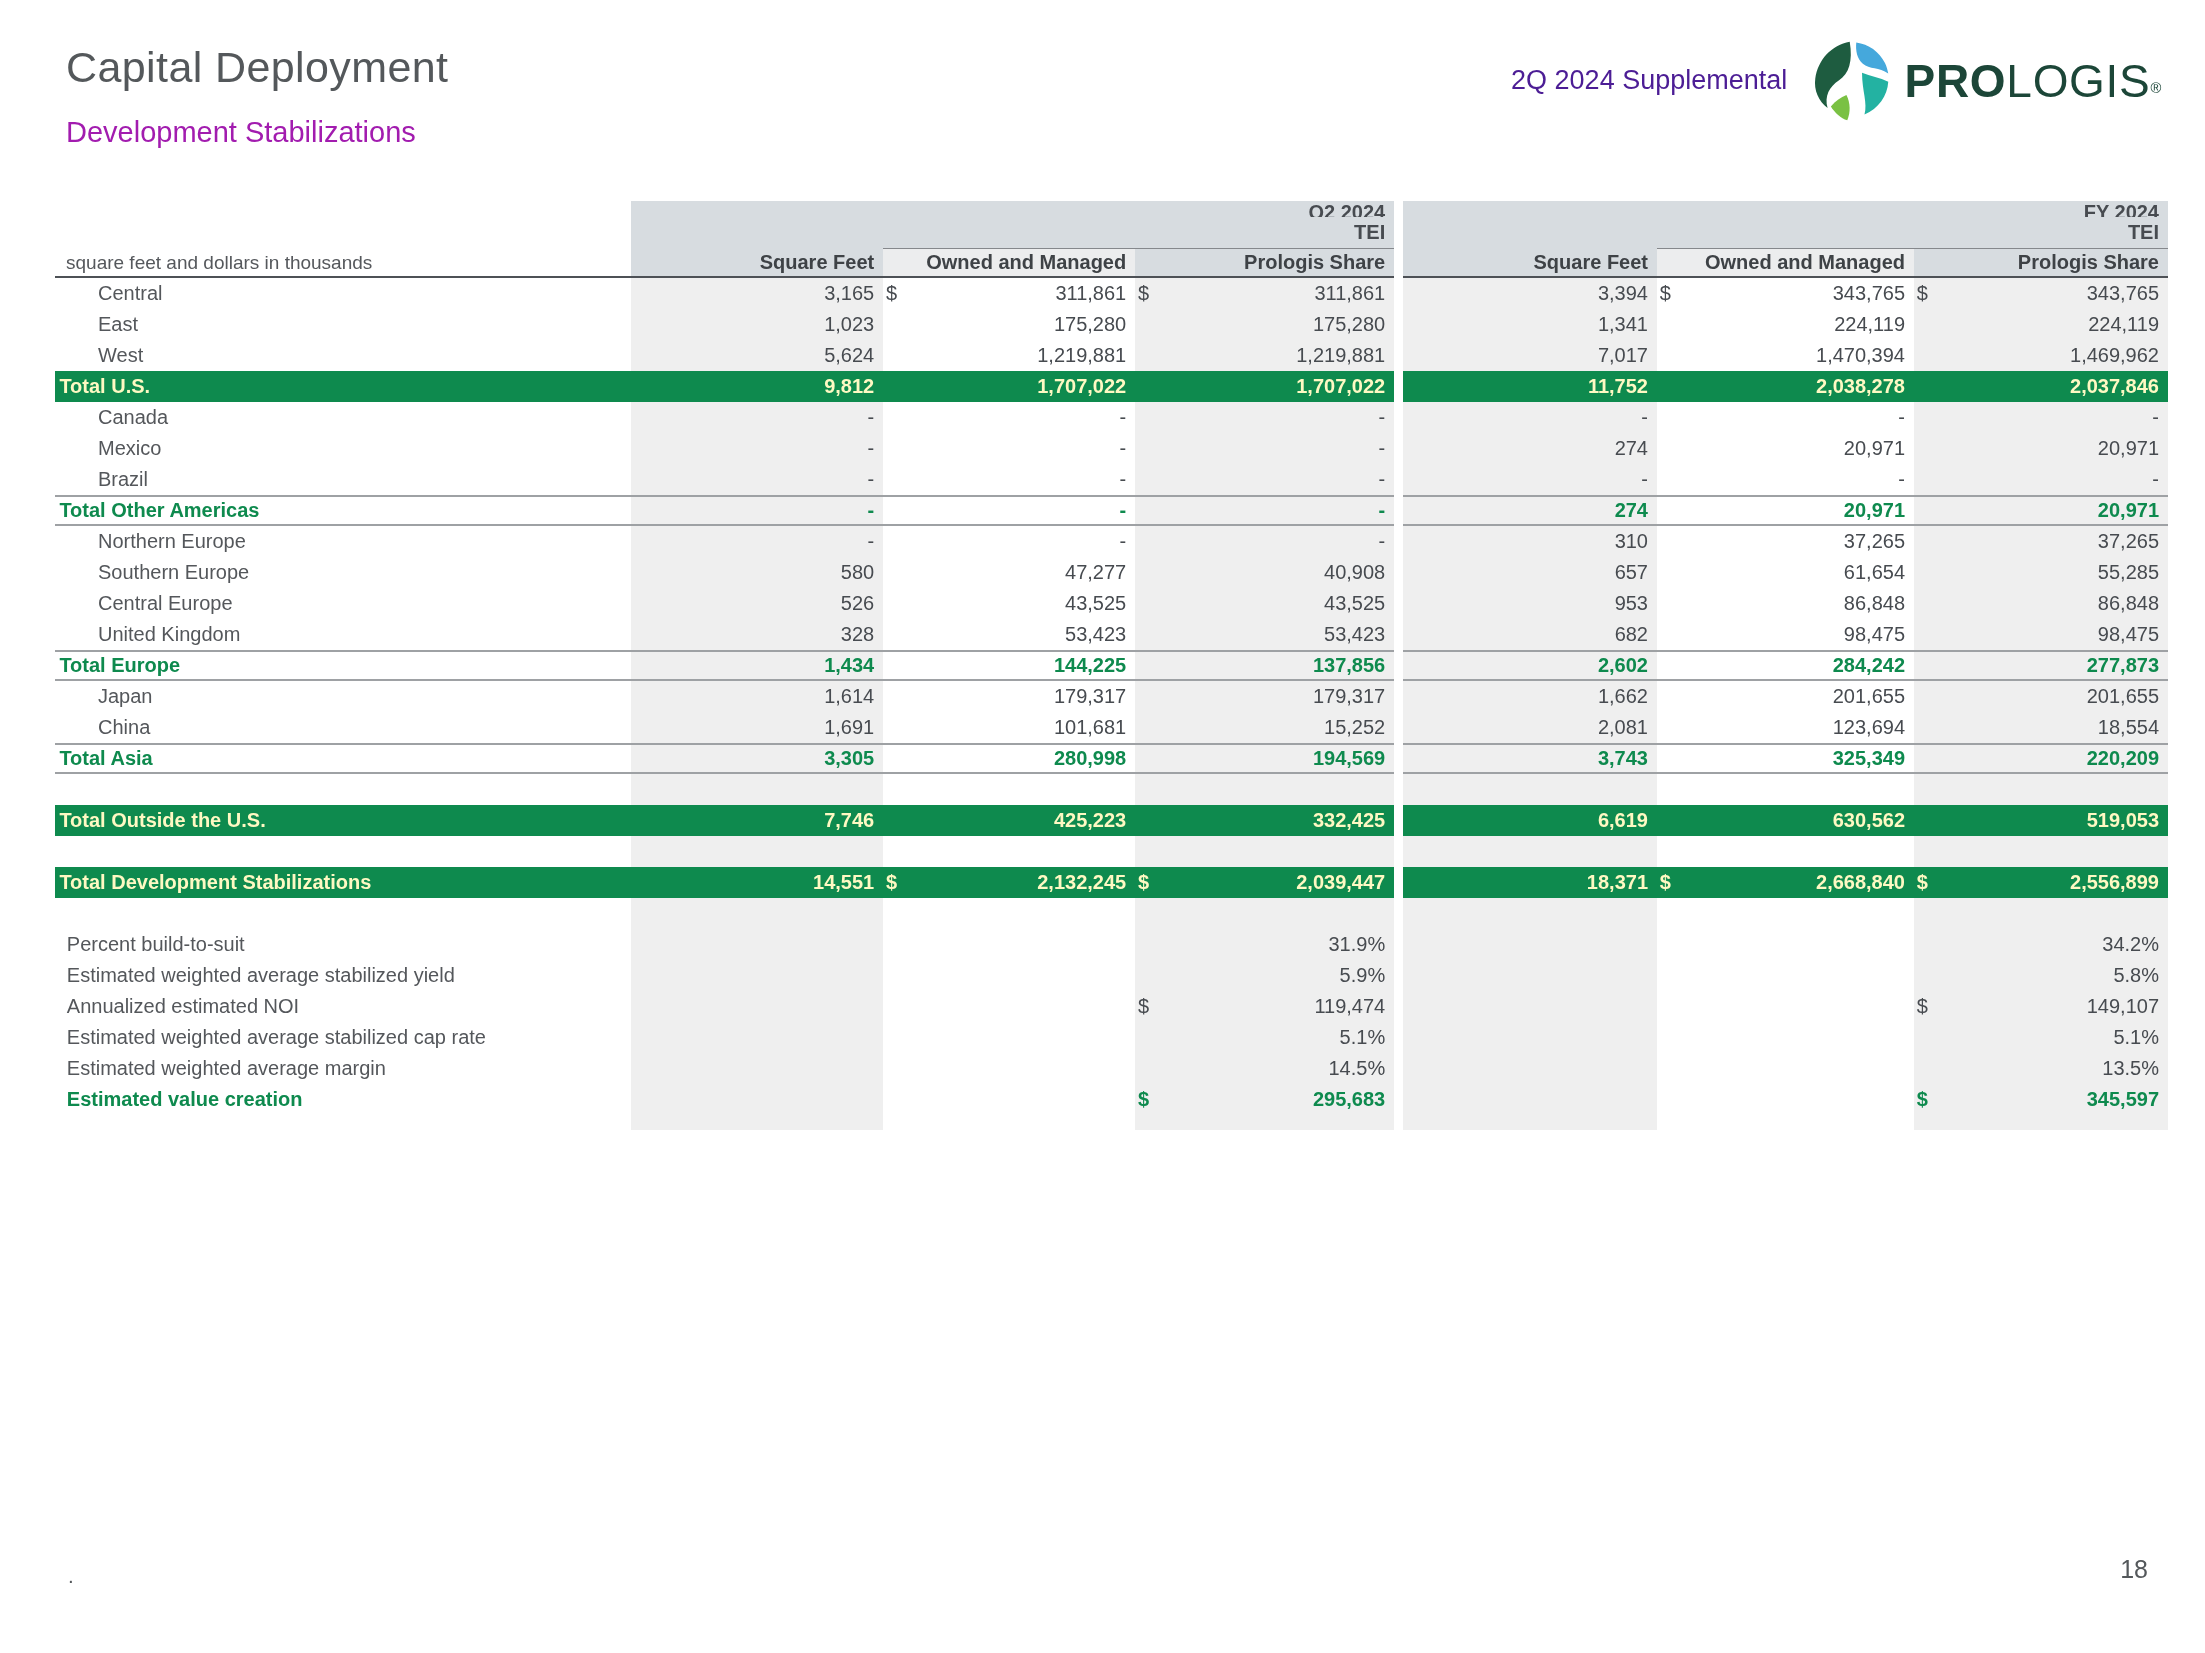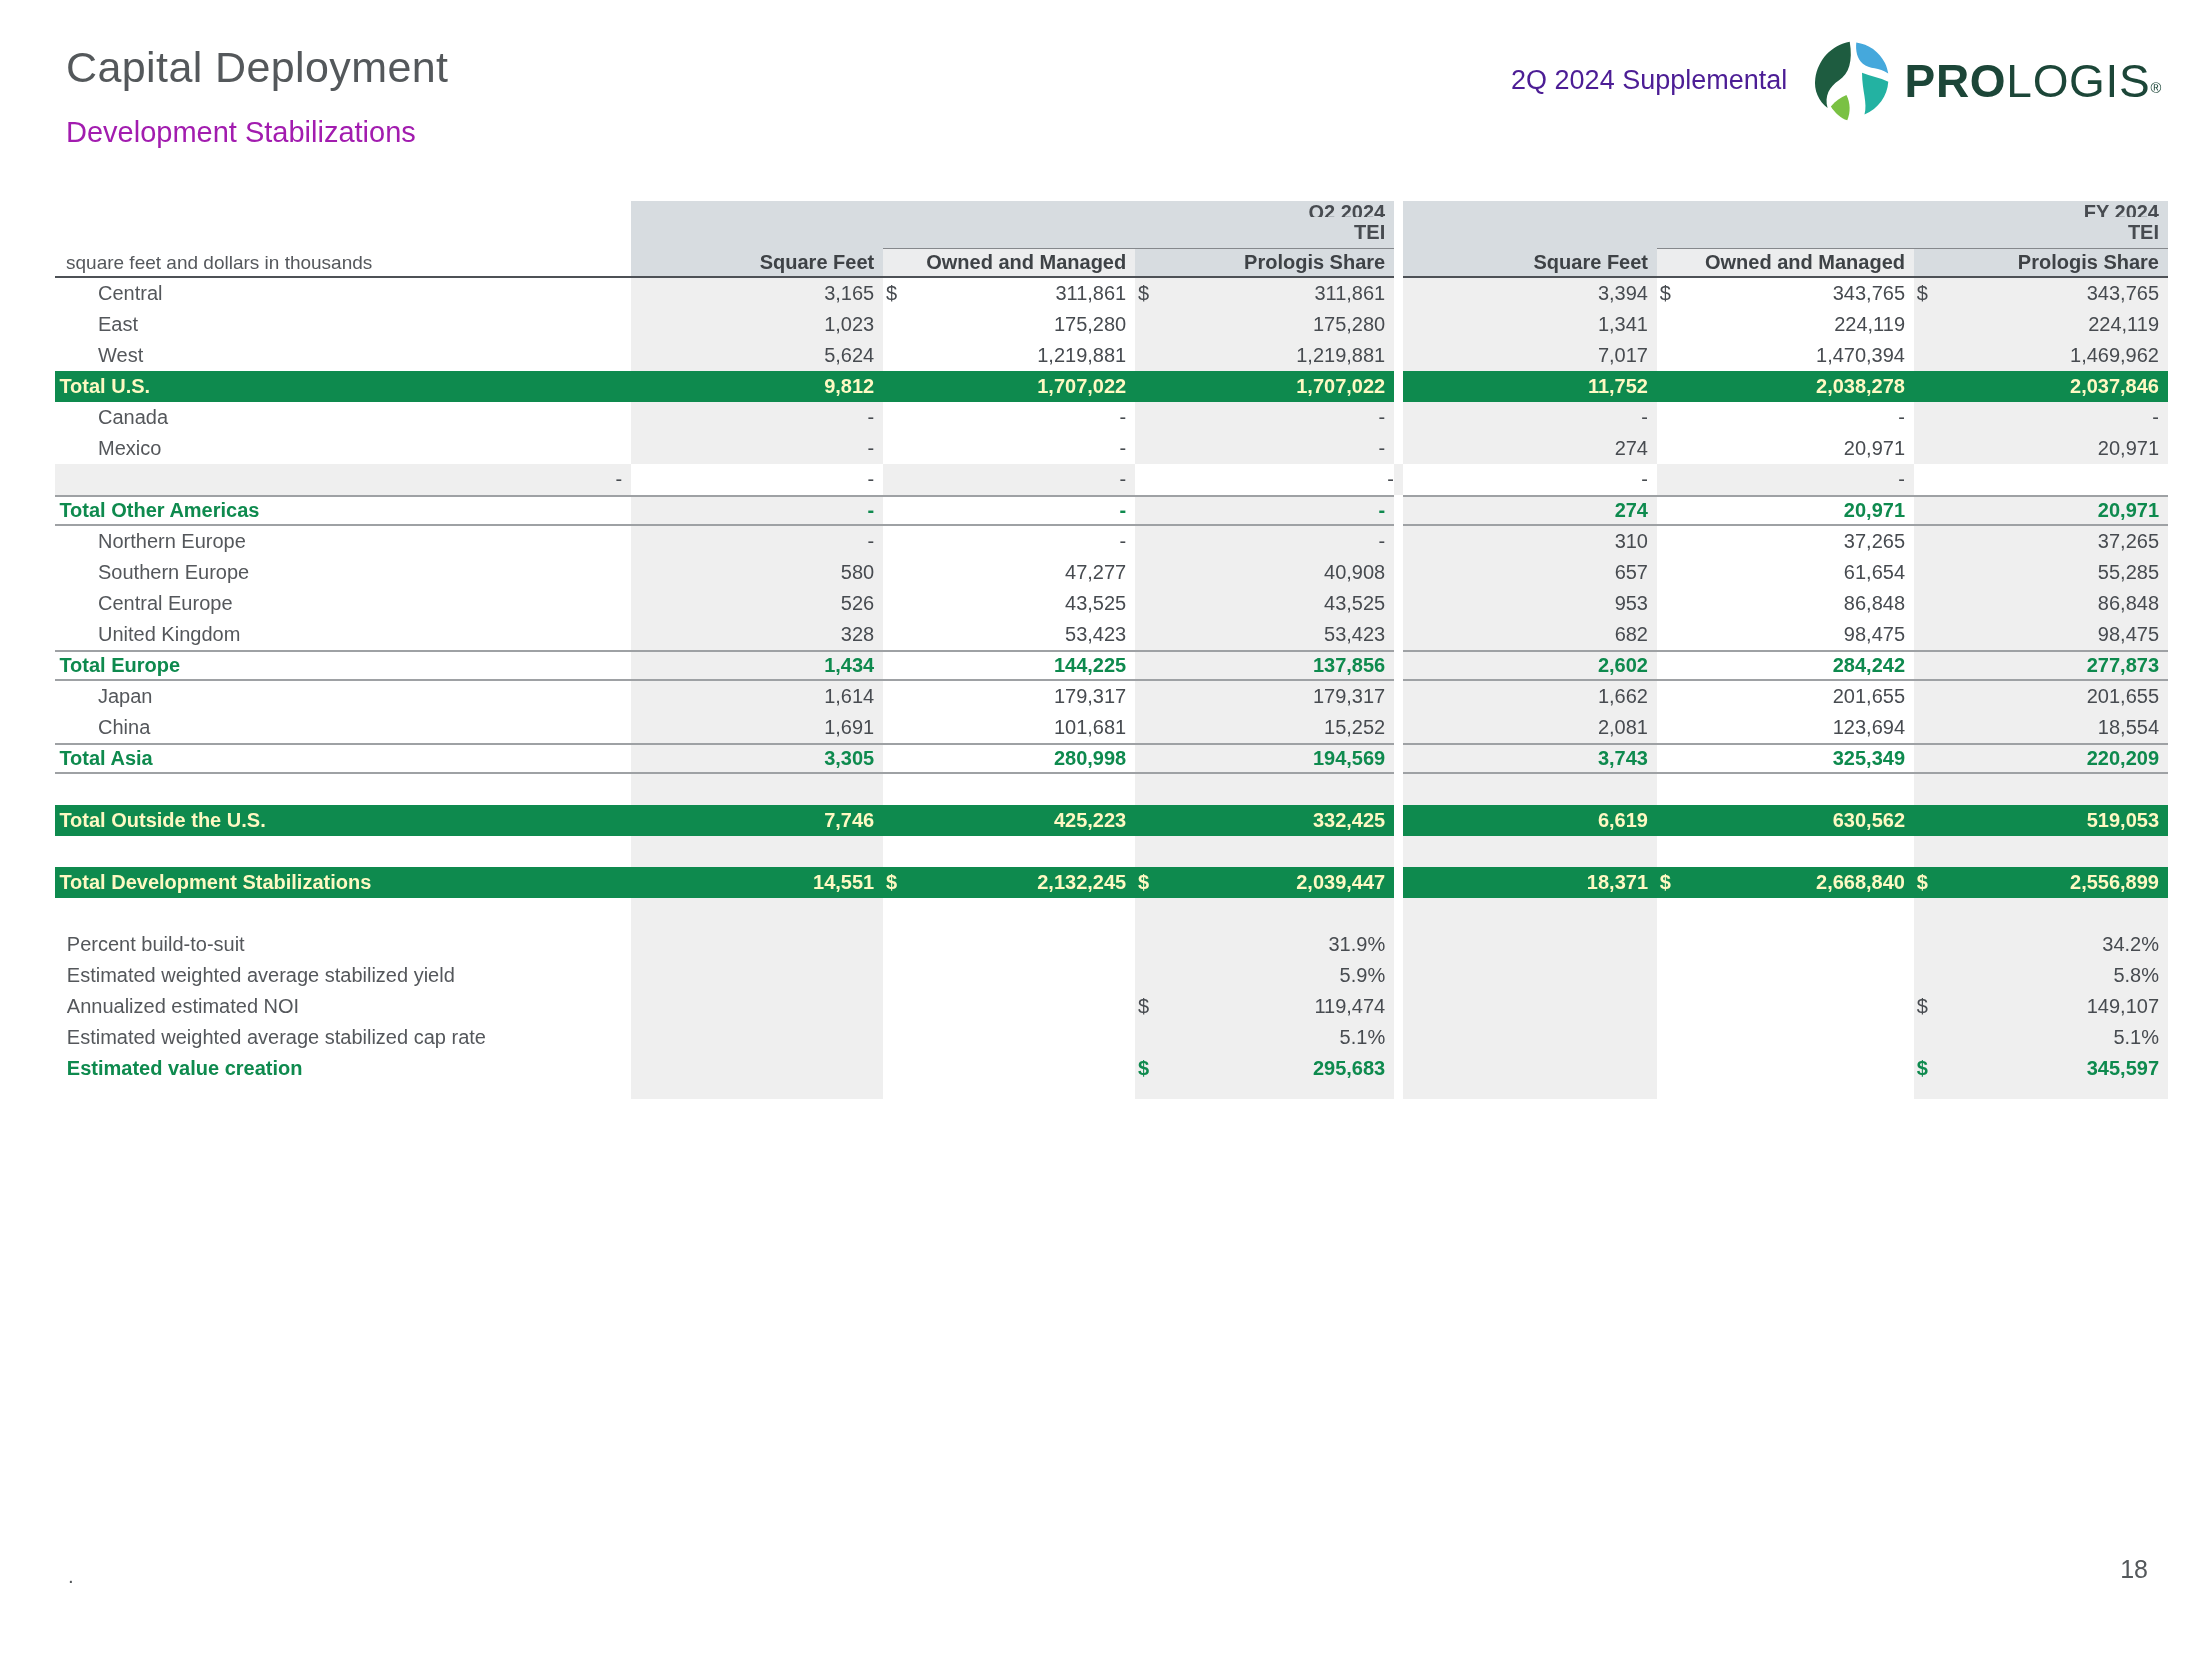--- a/index.html
+++ b/index.html
@@ -188,20 +188,21 @@
       <div class="cell lab">Mexico</div>
       <div class="cell sf bgc">-</div>
       <div class="cell om">-</div>
       <div class="cell ps bgc">-</div>
       <div class="cell gap"></div>
       <div class="cell sf bgc">274</div>
       <div class="cell om">20,971</div>
       <div class="cell ps bgc">20,971</div>
     </div>
     <div class="row r-item">
+      <div class="cell lab">Brazil</div>
       <div class="cell sf bgc">-</div>
       <div class="cell om">-</div>
       <div class="cell ps bgc">-</div>
       <div class="cell gap"></div>
       <div class="cell sf bgc">-</div>
       <div class="cell om">-</div>
       <div class="cell ps bgc">-</div>
     </div>
     <div class="row r-subtotal">
       <div class="cell lab">Total Other Americas</div>
@@ -406,20 +407,30 @@
     <div class="row r-stat">
       <div class="cell lab">Estimated weighted average stabilized cap rate</div>
       <div class="cell sf bgc"></div>
       <div class="cell om"></div>
       <div class="cell ps bgc">5.1%</div>
       <div class="cell gap"></div>
       <div class="cell sf bgc"></div>
       <div class="cell om"></div>
       <div class="cell ps bgc">5.1%</div>
     </div>
+    <div class="row r-stat">
+      <div class="cell lab">Estimated weighted average margin</div>
+      <div class="cell sf bgc"></div>
+      <div class="cell om"></div>
+      <div class="cell ps bgc">14.5%</div>
+      <div class="cell gap"></div>
+      <div class="cell sf bgc"></div>
+      <div class="cell om"></div>
+      <div class="cell ps bgc">13.5%</div>
+    </div>
     <div class="row r-statg">
       <div class="cell lab">Estimated value creation</div>
       <div class="cell sf bgc"></div>
       <div class="cell om"></div>
       <div class="cell ps bgc">
         <div class="dollar">
           <div class="ds">$</div>
           <div class="vv">295,683</div>
         </div>
       </div>

